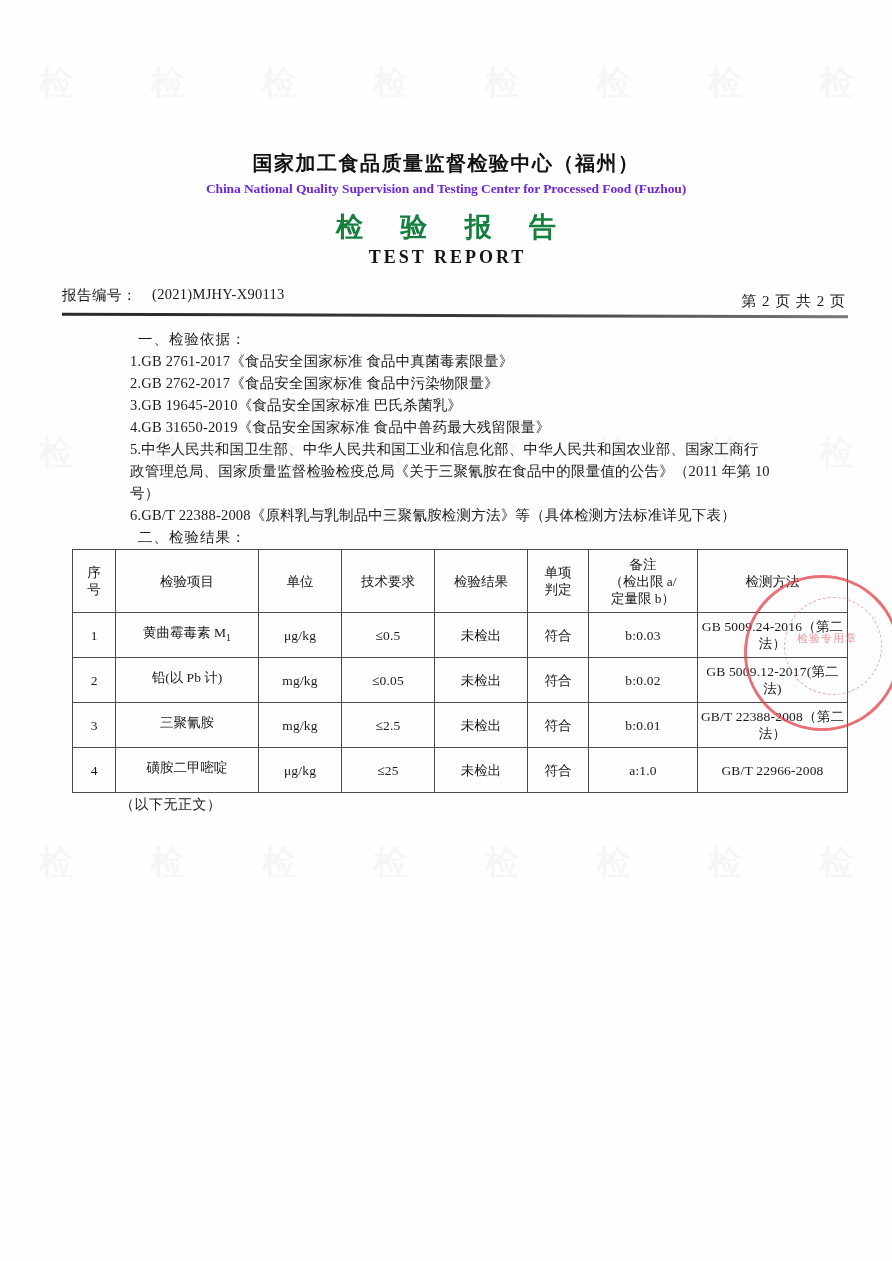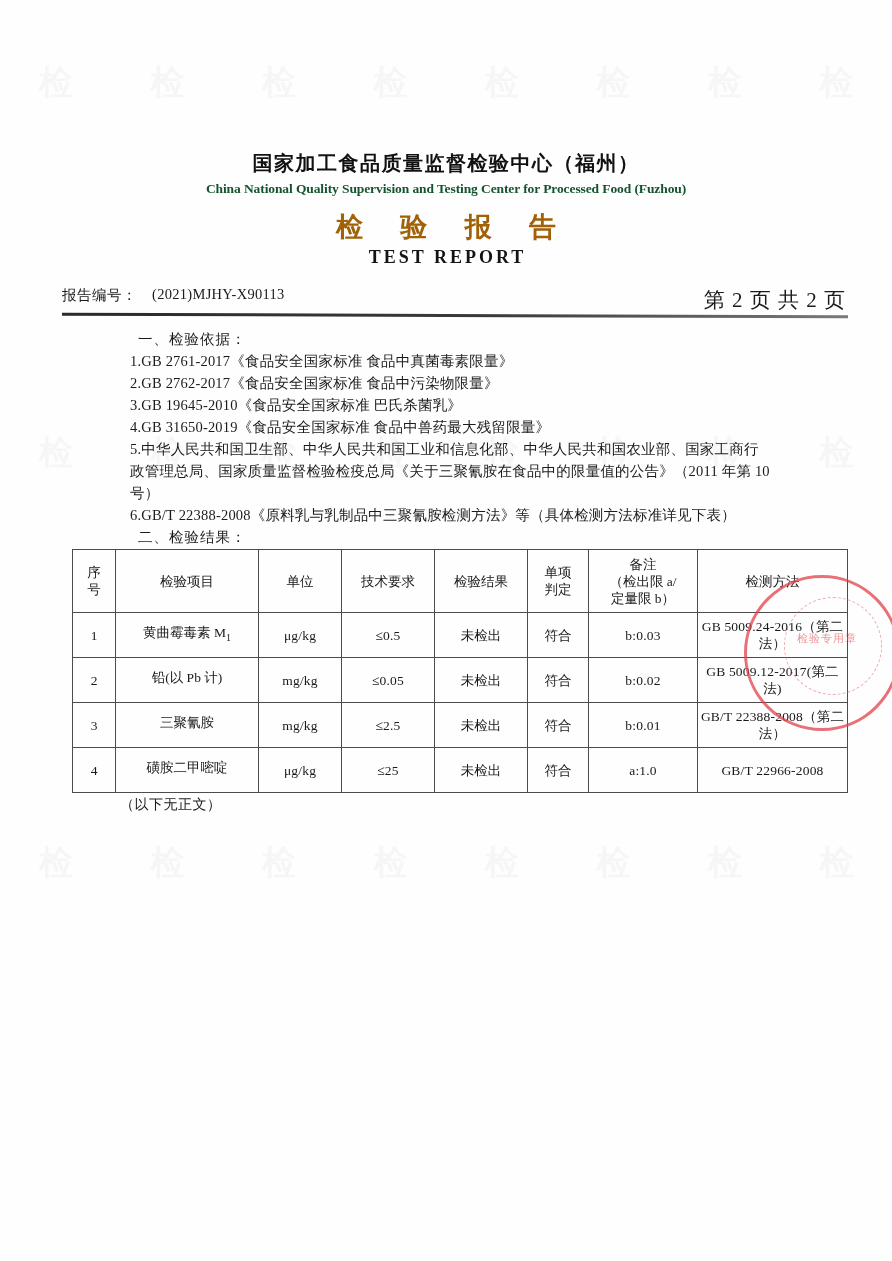--- a/index.html
+++ b/index.html
@@ -48,31 +48,31 @@
     margin-top: 150px;
     font-family: "DejaVu Sans", "Liberation Sans", sans-serif;
     color: #111;
   }
   .org-en {
     text-align: center;
     font-size: 13.5px;
     font-weight: bold;
     margin-top: 4px;
     letter-spacing: -0.1px;
-    color: #14532d;
+    color: #6d28d9;
   }
   .doc-title-cn {
     text-align: center;
     font-size: 27px;
     font-weight: bold;
     letter-spacing: 14px;
     margin-top: 12px;
     font-family: "DejaVu Sans", "Liberation Sans", sans-serif;
     padding-left: 14px;
-    color: #a16207;
+    color: #15803d;
   }
   .doc-title-en {
     text-align: center;
     font-size: 18px;
     font-weight: bold;
     letter-spacing: 3px;
     margin-top: 2px;
     padding-left: 3px;
     color: #141414;
   }
@@ -100,22 +100,22 @@
     left: 0; right: 0;
     top: 6px;
     text-align: center;
     font-size: 14px;
     letter-spacing: 3px;
     padding-left: 6px;
   }
   .meta-pages {
     position: absolute;
     right: 46px;
-    top: 2px;
-    font-size: 21px;
+    top: 8px;
+    font-size: 15px;
     letter-spacing: 1px;
   }
 
   .rule {
     margin: 4px 44px 0 62px;
     height: 3px;
     background: linear-gradient(90deg, #2a2a2a 0%, #3a3a3a 55%, #7a7a7a 100%);
     transform: rotate(0.18deg);
   }
 

